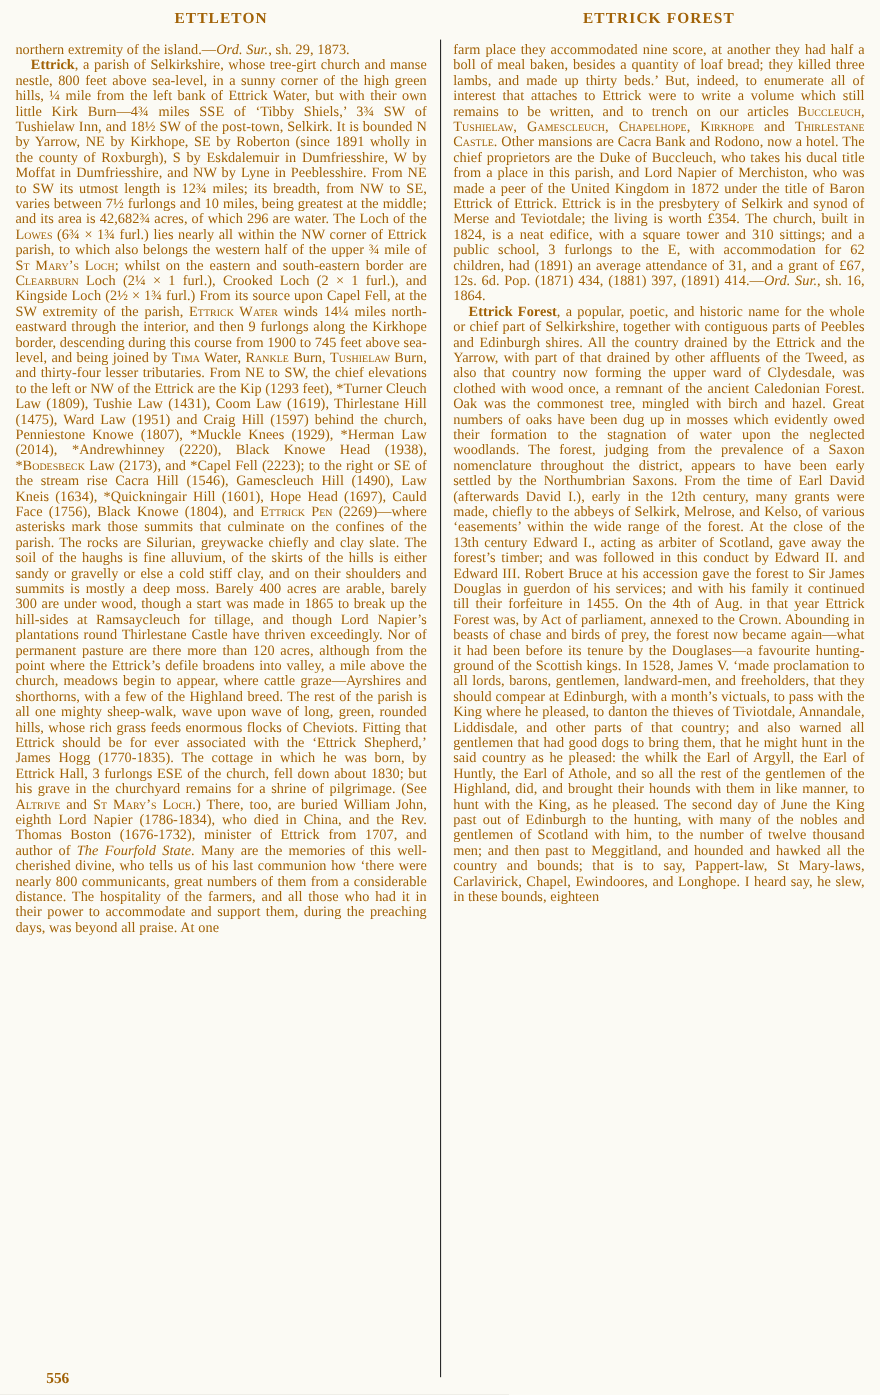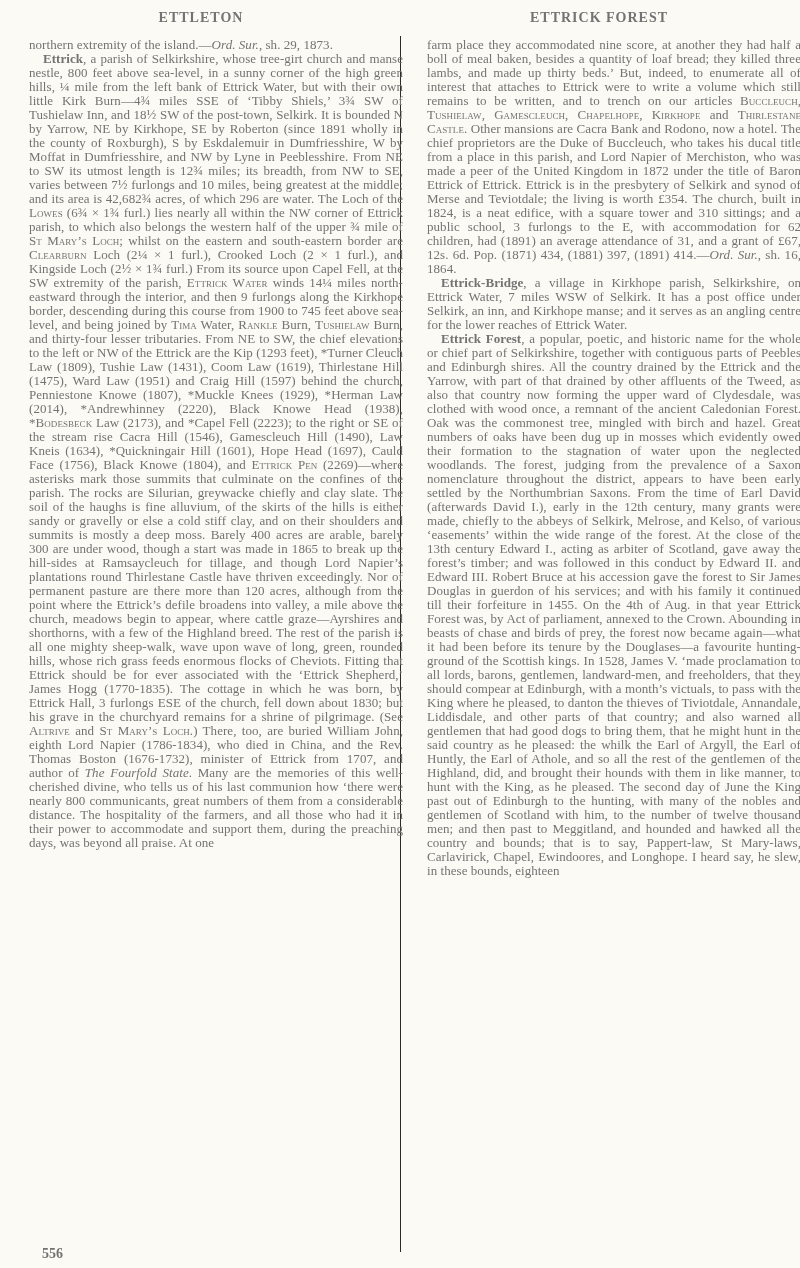--- a/index.html
+++ b/index.html
@@ -1,21 +1,21 @@
 <!DOCTYPE html>
 <html lang="en"><head>
 <meta charset="utf-8">
 <style>
   html,body{margin:0;padding:0;background:#dedbd2;}
   .page{
     position:relative;
     width:800px;height:1268px;
     margin:0 auto;
     background:#fbfaf4;
-    color:#737373;
+    color:#a16207;
     font-family:"Liberation Serif","DejaVu Serif",serif;
     overflow:hidden;
     box-sizing:border-box;
   }
   .running-head{
     position:absolute;top:10px;
     font-weight:bold;font-size:14px;letter-spacing:1px;
     text-align:center;
   }
   .running-head.left{left:14px;width:374px;}
@@ -25,21 +25,20 @@
     width:1px;height:1216px;background:#2b2b2b;
   }
   .col{
     position:absolute;top:38px;
     width:374px;height:1214px;
     overflow:hidden;
     font-size:13px;line-height:14px;
     letter-spacing:0.05px;
     text-align:justify;
     hyphens:auto;
-    margin-left:15px;
     -webkit-hyphens:auto;
   }
   .col-left{left:14px;}
   .col-right{left:412px;font-family:Liberation Serif, serif;}
   p.para{margin:0;padding:0;}
   p.para.indent{text-indent:14px;}
   .sc{font-variant:small-caps;}
   b{font-weight:bold;}
   i{font-style:italic;}
   .page-number{
@@ -53,17 +52,16 @@
 <div class="page">
   <div class="running-head left">ETTLETON</div>
   <div class="running-head right">ETTRICK FOREST</div>
   <div class="column-divider"></div>
   <div class="col col-left">
       <p class="para">northern extremity of the island.—<i>Ord. Sur.</i>, sh. 29, 1873.</p>
       <p class="para indent"><b>Ettrick</b>, a parish of Selkirkshire, whose tree-girt church and manse nestle, 800 feet above sea-level, in a sunny corner of the high green hills, ¼ mile from the left bank of Ettrick Water, but with their own little Kirk Burn—4¾ miles SSE of ‘Tibby Shiels,’ 3¾ SW of Tushielaw Inn, and 18½ SW of the post-town, Selkirk. It is bounded N by Yarrow, NE by Kirkhope, SE by Roberton (since 1891 wholly in the county of Roxburgh), S by Eskdalemuir in Dumfriesshire, W by Moffat in Dumfriesshire, and NW by Lyne in Peeblesshire. From NE to SW its utmost length is 12¾ miles; its breadth, from NW to SE, varies between 7½ furlongs and 10 miles, being greatest at the middle; and its area is 42,682¾ acres, of which 296 are water. The Loch of the <span class="sc">Lowes</span> (6¾ × 1¾ furl.) lies nearly all within the NW corner of Ettrick parish, to which also belongs the western half of the upper ¾ mile of <span class="sc">St Mary’s Loch</span>; whilst on the eastern and south-eastern border are <span class="sc">Clearburn</span> Loch (2¼ × 1 furl.), Crooked Loch (2 × 1 furl.), and Kingside Loch (2½ × 1¾ furl.) From its source upon Capel Fell, at the SW extremity of the parish, <span class="sc">Ettrick Water</span> winds 14¼ miles north-eastward through the interior, and then 9 furlongs along the Kirkhope border, descending during this course from 1900 to 745 feet above sea-level, and being joined by <span class="sc">Tima</span> Water, <span class="sc">Rankle</span> Burn, <span class="sc">Tushielaw</span> Burn, and thirty-four lesser tributaries. From NE to SW, the chief elevations to the left or NW of the Ettrick are the Kip (1293 feet), *Turner Cleuch Law (1809), Tushie Law (1431), Coom Law (1619), Thirlestane Hill (1475), Ward Law (1951) and Craig Hill (1597) behind the church, Penniestone Knowe (1807), *Muckle Knees (1929), *Herman Law (2014), *Andrewhinney (2220), Black Knowe Head (1938), *<span class="sc">Bodesbeck</span> Law (2173), and *Capel Fell (2223); to the right or SE of the stream rise Cacra Hill (1546), Gamescleuch Hill (1490), Law Kneis (1634), *Quickningair Hill (1601), Hope Head (1697), Cauld Face (1756), Black Knowe (1804), and <span class="sc">Ettrick Pen</span> (2269)—where asterisks mark those summits that culminate on the confines of the parish. The rocks are Silurian, greywacke chiefly and clay slate. The soil of the haughs is fine alluvium, of the skirts of the hills is either sandy or gravelly or else a cold stiff clay, and on their shoulders and summits is mostly a deep moss. Barely 400 acres are arable, barely 300 are under wood, though a start was made in 1865 to break up the hill-sides at Ramsaycleuch for tillage, and though Lord Napier’s plantations round Thirlestane Castle have thriven exceedingly. Nor of permanent pasture are there more than 120 acres, although from the point where the Ettrick’s defile broadens into valley, a mile above the church, meadows begin to appear, where cattle graze—Ayrshires and shorthorns, with a few of the Highland breed. The rest of the parish is all one mighty sheep-walk, wave upon wave of long, green, rounded hills, whose rich grass feeds enormous flocks of Cheviots. Fitting that Ettrick should be for ever associated with the ‘Ettrick Shepherd,’ James Hogg (1770-1835). The cottage in which he was born, by Ettrick Hall, 3 furlongs ESE of the church, fell down about 1830; but his grave in the churchyard remains for a shrine of pilgrimage. (See <span class="sc">Altrive</span> and <span class="sc">St Mary’s Loch</span>.) There, too, are buried William John, eighth Lord Napier (1786-1834), who died in China, and the Rev. Thomas Boston (1676-1732), minister of Ettrick from 1707, and author of <i>The Fourfold State</i>. Many are the memories of this well-cherished divine, who tells us of his last communion how ‘there were nearly 800 communicants, great numbers of them from a considerable distance. The hospitality of the farmers, and all those who had it in their power to accommodate and support them, during the preaching days, was beyond all praise. At one</p>
     </div>
   <div class="col col-right">
       <p class="para">farm place they accommodated nine score, at another they had half a boll of meal baken, besides a quantity of loaf bread; they killed three lambs, and made up thirty beds.’ But, indeed, to enumerate all of interest that attaches to Ettrick were to write a volume which still remains to be written, and to trench on our articles <span class="sc">Buccleuch, Tushielaw, Gamescleuch, Chapelhope, Kirkhope</span> and <span class="sc">Thirlestane Castle</span>. Other mansions are Cacra Bank and Rodono, now a hotel. The chief proprietors are the Duke of Buccleuch, who takes his ducal title from a place in this parish, and Lord Napier of Merchiston, who was made a peer of the United Kingdom in 1872 under the title of Baron Ettrick of Ettrick. Ettrick is in the presbytery of Selkirk and synod of Merse and Teviotdale; the living is worth £354. The church, built in 1824, is a neat edifice, with a square tower and 310 sittings; and a public school, 3 furlongs to the E, with accommodation for 62 children, had (1891) an average attendance of 31, and a grant of £67, 12s. 6d. Pop. (1871) 434, (1881) 397, (1891) 414.—<i>Ord. Sur.</i>, sh. 16, 1864.</p>
-      <p class="para indent"><b>Ettrick-Bridge</b>, a village in Kirkhope parish, Selkirkshire, on Ettrick Water, 7 miles WSW of Selkirk. It has a post office under Selkirk, an inn, and Kirkhope manse; and it serves as an angling centre for the lower reaches of Ettrick Water.</p>
       <p class="para indent"><b>Ettrick Forest</b>, a popular, poetic, and historic name for the whole or chief part of Selkirkshire, together with contiguous parts of Peebles and Edinburgh shires. All the country drained by the Ettrick and the Yarrow, with part of that drained by other affluents of the Tweed, as also that country now forming the upper ward of Clydesdale, was clothed with wood once, a remnant of the ancient Caledonian Forest. Oak was the commonest tree, mingled with birch and hazel. Great numbers of oaks have been dug up in mosses which evidently owed their formation to the stagnation of water upon the neglected woodlands. The forest, judging from the prevalence of a Saxon nomenclature throughout the district, appears to have been early settled by the Northumbrian Saxons. From the time of Earl David (afterwards David I.), early in the 12th century, many grants were made, chiefly to the abbeys of Selkirk, Melrose, and Kelso, of various ‘easements’ within the wide range of the forest. At the close of the 13th century Edward I., acting as arbiter of Scotland, gave away the forest’s timber; and was followed in this conduct by Edward II. and Edward III. Robert Bruce at his accession gave the forest to Sir James Douglas in guerdon of his services; and with his family it continued till their forfeiture in 1455. On the 4th of Aug. in that year Ettrick Forest was, by Act of parliament, annexed to the Crown. Abounding in beasts of chase and birds of prey, the forest now became again—what it had been before its tenure by the Douglases—a favourite hunting-ground of the Scottish kings. In 1528, James V. ‘made proclamation to all lords, barons, gentlemen, landward-men, and freeholders, that they should compear at Edinburgh, with a month’s victuals, to pass with the King where he pleased, to danton the thieves of Tiviotdale, Annandale, Liddisdale, and other parts of that country; and also warned all gentlemen that had good dogs to bring them, that he might hunt in the said country as he pleased: the whilk the Earl of Argyll, the Earl of Huntly, the Earl of Athole, and so all the rest of the gentlemen of the Highland, did, and brought their hounds with them in like manner, to hunt with the King, as he pleased. The second day of June the King past out of Edinburgh to the hunting, with many of the nobles and gentlemen of Scotland with him, to the number of twelve thousand men; and then past to Meggitland, and hounded and hawked all the country and bounds; that is to say, Pappert-law, St Mary-laws, Carlavirick, Chapel, Ewindoores, and Longhope. I heard say, he slew, in these bounds, eighteen</p>
     </div>
   <div class="page-number">556</div>
 </div>
 
 </body></html>

